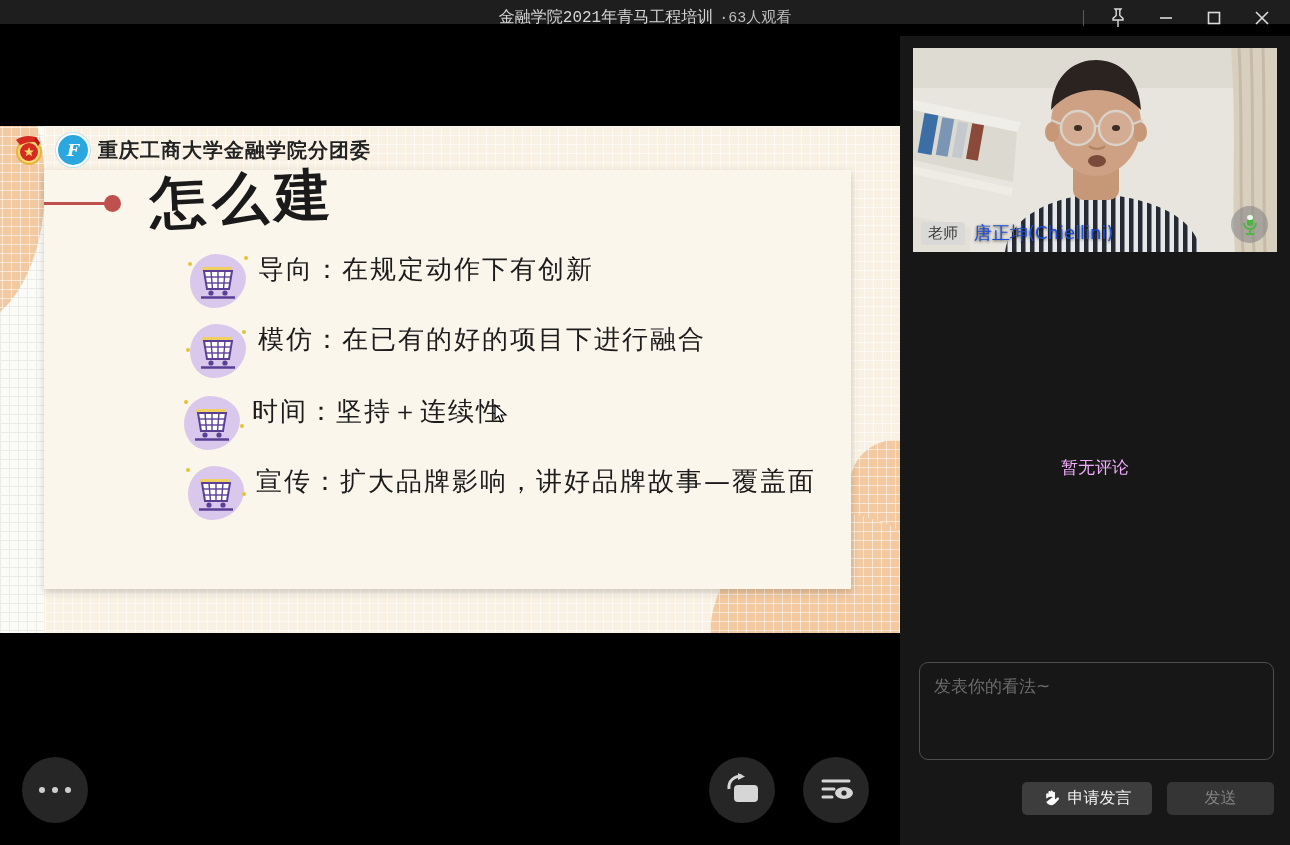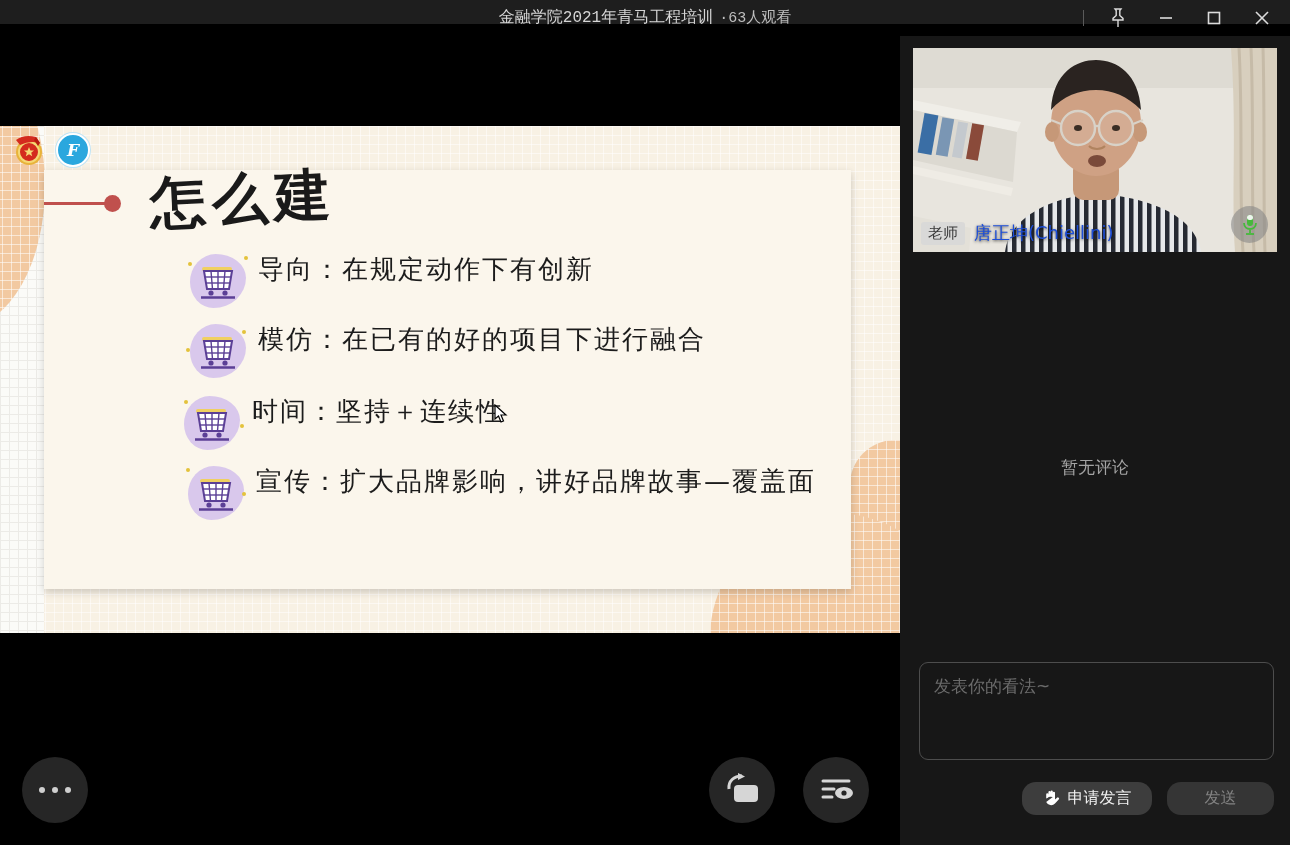--- a/index.html
+++ b/index.html
@@ -72,29 +72,29 @@
   .sidebar{position:absolute;left:900px;top:36px;width:390px;height:809px;background:#171717;}
 
   .video-tile{position:absolute;left:13px;top:12px;width:364px;height:204px;background:#e6e3dc;overflow:hidden;}
   .video-tile svg.scene{position:absolute;left:0;top:0;}
   .name-bar{position:absolute;left:8px;bottom:7px;display:flex;align-items:center;gap:9px;z-index:3;}
   .role-badge{background:rgba(215,215,215,.88);color:#3a3a3a;font-size:15px;padding:2px 7px;border-radius:3px;}
   .teacher-name{color:#1d4ed8;font-size:18px;text-shadow:0 1px 3px rgba(0,0,0,.75);}
   .mic-circle{position:absolute;right:9px;bottom:9px;width:37px;height:37px;border-radius:50%;
      background:rgba(130,130,130,.55);display:flex;align-items:center;justify-content:center;z-index:3;}
 
-  .empty-comments{position:absolute;left:0;top:420px;width:100%;text-align:center;color:#a3a3a3;font-size:17px;}
+  .empty-comments{position:absolute;left:0;top:420px;width:100%;text-align:center;color:#f0abfc;font-size:17px;}
 
   .comment-input{position:absolute;left:19px;top:626px;width:355px;height:98px;box-sizing:border-box;
      background:transparent;border:1px solid #4d4d4d;border-radius:9px;resize:none;
      color:#ccc;font-size:17px;padding:12px 14px;font-family:"DejaVu Sans","Liberation Sans",sans-serif;outline:none;}
   .comment-input::placeholder{color:#6b6b6b;}
 
   .btn-row{position:absolute;left:0;top:746px;width:390px;height:33px;}
-  .btn{position:absolute;height:33px;border:none;border-radius:14px;font-size:16px;cursor:pointer;
+  .btn{position:absolute;height:33px;border:none;border-radius:5px;font-size:16px;cursor:pointer;
      display:flex;align-items:center;justify-content:center;gap:8px;
      font-family:"DejaVu Sans","Liberation Sans",sans-serif;}
   .btn-speak{left:122px;width:130px;background:#3d3d3d;color:#f0f0f0;}
   .btn-send{left:267px;width:107px;background:#353535;color:#828282;}
 </style>
 </head>
 <body>
 
 <div id="app">
 
@@ -141,20 +141,21 @@
       <div class="slide-header">
         <svg class="league-badge" viewBox="0 0 38 32">
           <circle cx="19" cy="18" r="13" fill="#e8b33a"></circle>
           <circle cx="19" cy="18" r="10" fill="#d42b1e"></circle>
           <circle cx="19" cy="18" r="10" fill="none" stroke="#f5d875" stroke-width="2"></circle>
           <path d="M6 6 Q14 0 26 3 L30 9 Q20 6 10 11 Z" fill="#d42b1e"></path>
           <path d="M26 3 L30 9 L28 12 L24 6 Z" fill="#b71c12"></path>
           <polygon points="19,13 20.4,16.4 24,16.6 21.2,18.8 22.2,22.2 19,20.2 15.8,22.2 16.8,18.8 14,16.6 17.6,16.4" fill="#f5d875"></polygon>
         </svg>
         <div class="blue-logo">F</div>
+        <span class="org-name">重庆工商大学金融学院分团委</span>
       </div>
 
       <div class="title-line"></div>
       <div class="title-dot"></div>
       <div class="slide-title">怎么建</div>
 
       <div class="bullet-row" style="left:186px;top:126px;">
         <div class="cart-wrap">
           <div class="cart-blob"></div>
           <span class="sparkle" style="left:2px;top:10px;"></span>

